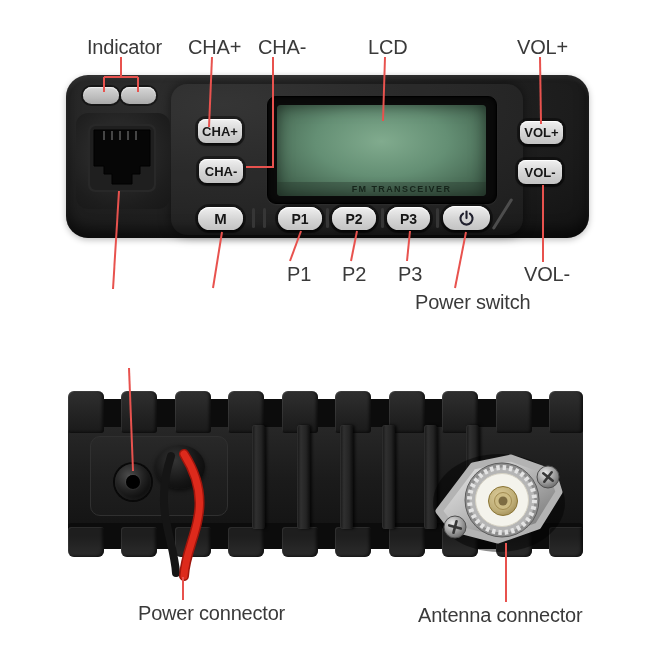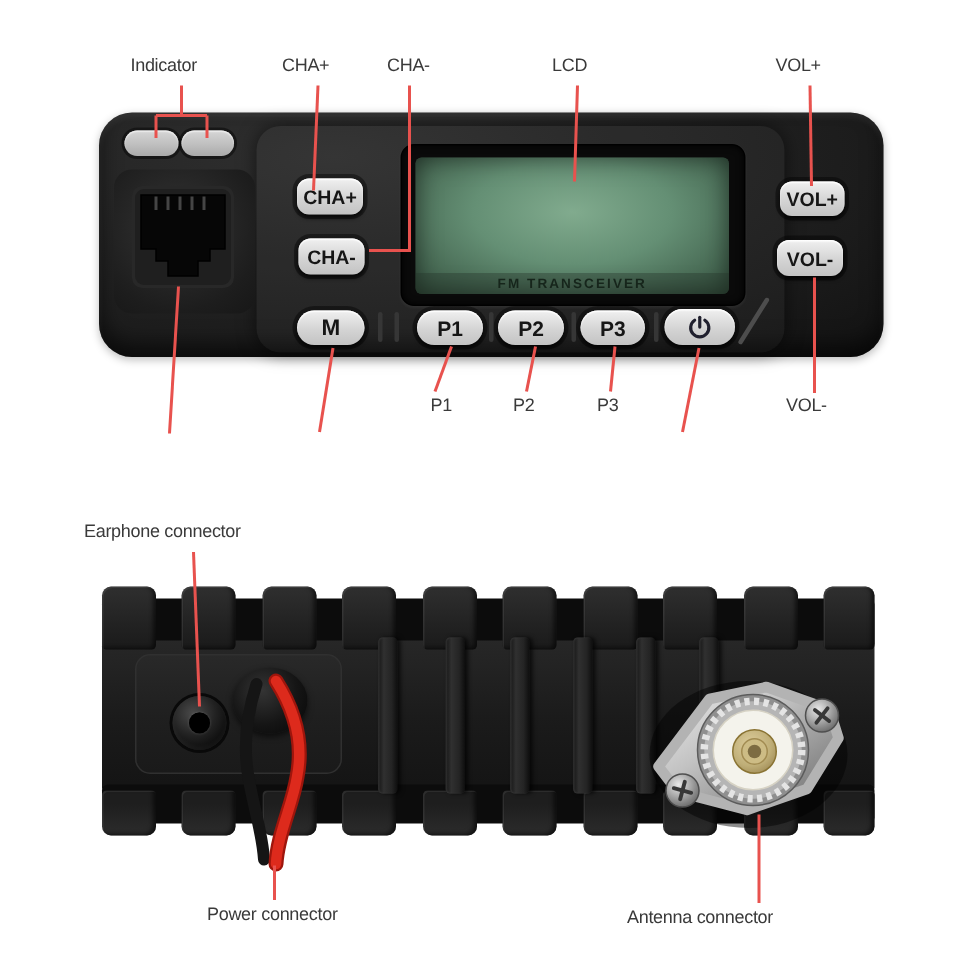--- a/index.html
+++ b/index.html
@@ -1,38 +1,38 @@
 <!DOCTYPE html>
 <html><head>
 <meta charset="utf-8">
 <style>
   html,body{margin:0;padding:0;background:#fff;}
   .stage{position:relative;width:650px;height:650px;background:#ffffff;overflow:hidden;
          font-family:"Liberation Sans",sans-serif;}
-  .lbl{position:absolute;font-size:12px;color:#3a3a3a;white-space:nowrap;letter-spacing:-0.2px;}
+  .lbl{position:absolute;font-size:20px;color:#3a3a3a;white-space:nowrap;letter-spacing:-0.2px;}
 
   
   .front-panel{position:absolute;left:66px;top:75px;width:523px;height:163px;border-radius:22px;
     background:radial-gradient(ellipse at 30% 18%, #303030 0%, #242424 40%, #1b1b1b 72%, #121212 100%);
     box-shadow:inset 0 3px 4px rgba(255,255,255,0.07), inset 0 -8px 14px rgba(0,0,0,0.6), 0 2px 6px rgba(0,0,0,0.25);}
   .fp-center{position:absolute;left:105px;top:9px;width:352px;height:151px;border-radius:16px;
     background:rgba(255,255,255,0.028);box-shadow:0 0 12px rgba(0,0,0,0.55);}
   .led{position:absolute;top:12px;width:36px;height:17px;border-radius:9px;
     background:linear-gradient(180deg,#d6d6d6,#bdbdbd 60%,#a9a9a9);
     box-shadow:0 0 0 2px rgba(0,0,0,0.45), inset 0 1px 1px #eee;}
   .mic-recess{position:absolute;left:10px;top:38px;width:94px;height:96px;border-radius:12px;
     background:radial-gradient(circle at 45% 40%, #343434, #1d1d1d 72%, #171717);}
   .mic-recess svg{position:absolute;left:12px;top:11px;}
   .lcd-bezel{position:absolute;left:201px;top:21px;width:228px;height:106px;border-radius:9px;
     background:#0a0a0a;border:1px solid #000;box-shadow:inset 0 0 5px #000, 0 1px 2px rgba(255,255,255,0.05);}
   .lcd-screen{position:absolute;left:9px;top:8px;width:209px;height:91px;border-radius:4px;
     background:radial-gradient(ellipse at 50% 40%, #81ab8e 0%, #648f74 45%, #43644f 85%, #375440 100%);
     box-shadow:inset 0 0 16px rgba(0,0,0,0.55);overflow:hidden;}
   .lcd-strip{position:absolute;left:0;bottom:0;width:100%;height:14px;
-    background:rgba(38,52,42,0.38);display:flex;align-items:center;justify-content:center;}
+    background:rgba(38,52,42,0.38);display:flex;align-items:center;justify-content:center;padding-left:20px;}
   .lcd-brand{font-size:9px;font-weight:bold;letter-spacing:1.4px;color:#16251b;}
   .btn{position:absolute;display:flex;align-items:center;justify-content:center;
     background:linear-gradient(180deg,#f0f0f0,#d4d4d4 55%,#c3c3c3);
     border-radius:8px;color:#161616;font-weight:bold;font-size:13px;
     box-shadow:0 0 0 3px rgba(0,0,0,0.4), 0 2px 3px rgba(0,0,0,0.7), inset 0 1px 1px #fff;}
   .pill{border-radius:13px;font-size:14px;}
   .b-cha-plus{left:132px;top:44px;width:44px;height:24px;}
   .b-cha-minus{left:133px;top:84px;width:44px;height:24px;}
   .b-vol-plus{left:454px;top:46px;width:43px;height:23px;}
   .b-vol-minus{left:452px;top:85px;width:44px;height:24px;}
@@ -245,16 +245,16 @@
 
   <div class="lbl" style="left:87px;top:36px">Indicator</div>
   <div class="lbl" style="left:188px;top:36px">CHA+</div>
   <div class="lbl" style="left:258px;top:36px">CHA-</div>
   <div class="lbl" style="left:368px;top:36px">LCD</div>
   <div class="lbl" style="left:517px;top:36px">VOL+</div>
   <div class="lbl" style="left:287px;top:263px">P1</div>
   <div class="lbl" style="left:342px;top:263px">P2</div>
   <div class="lbl" style="left:398px;top:263px">P3</div>
   <div class="lbl" style="left:524px;top:263px">VOL-</div>
-  <div class="lbl" style="left:56px;top:347px">Earphone connector</div>
+  <div class="lbl" style="left:415px;top:291px">Power switch</div>
   <div class="lbl" style="left:418px;top:604px">Antenna connector</div>
   <div class="lbl" style="left:138px;top:602px">Power connector</div>
 </div>
 
 </body></html>

